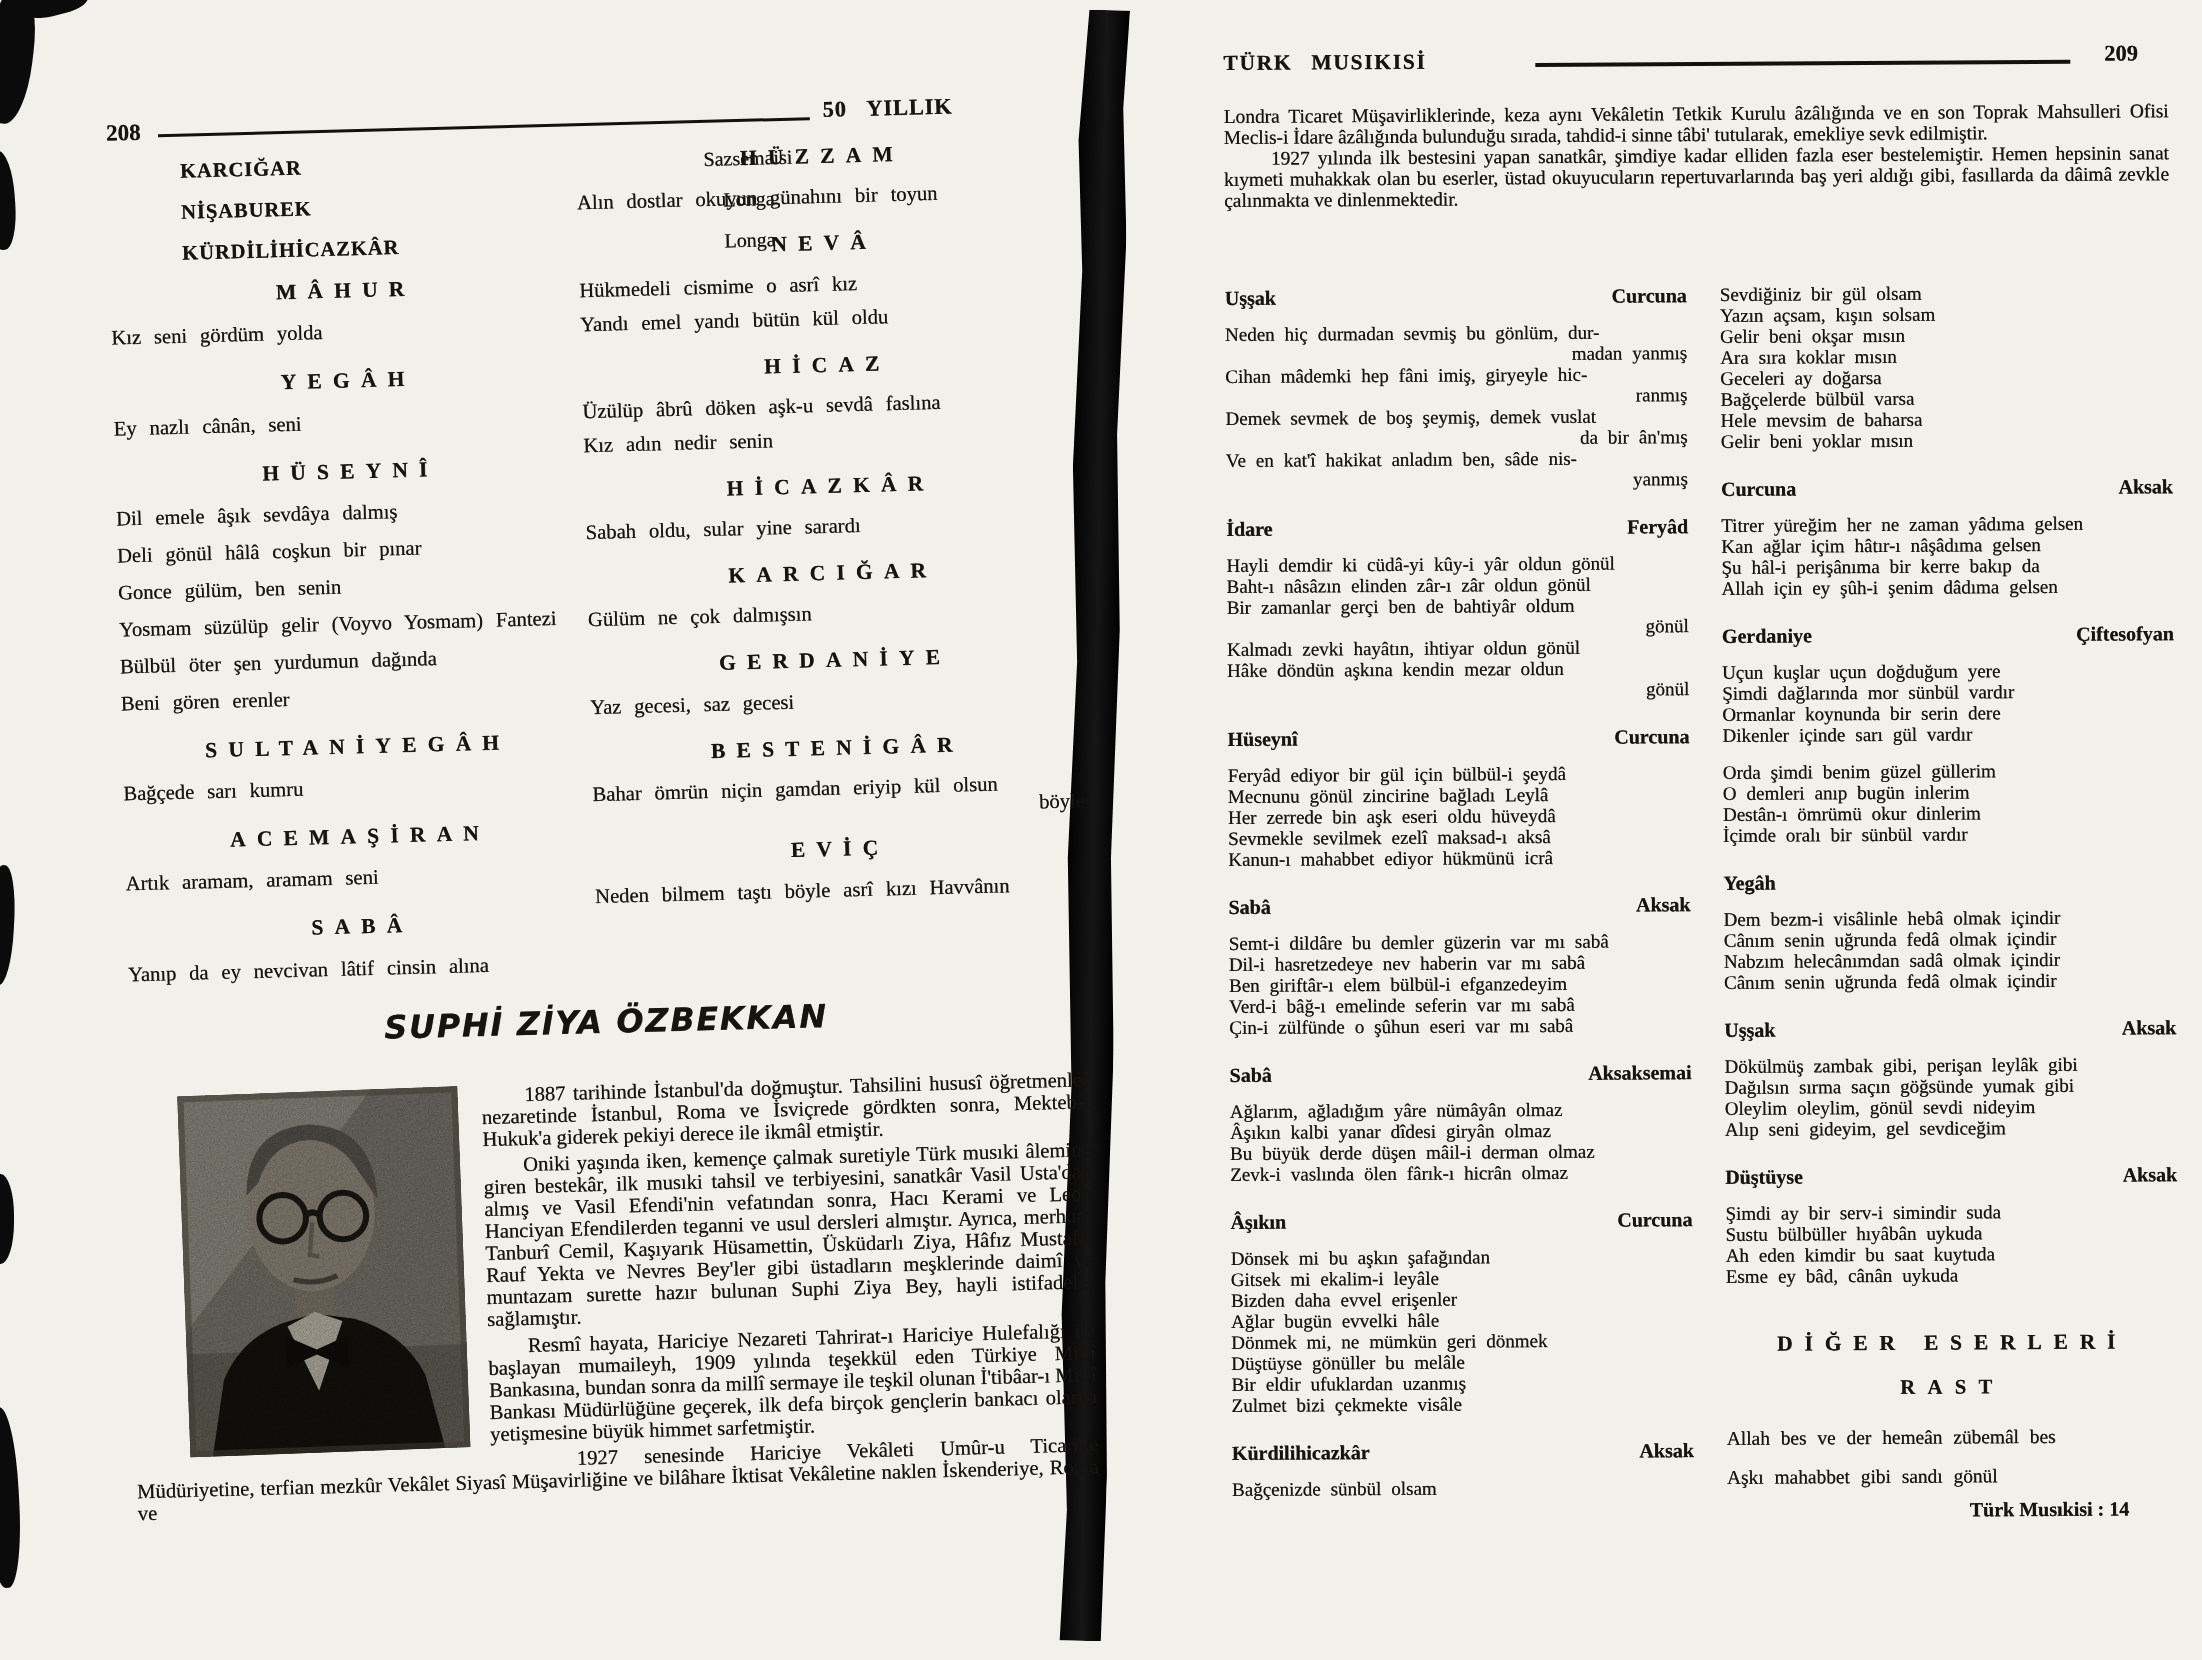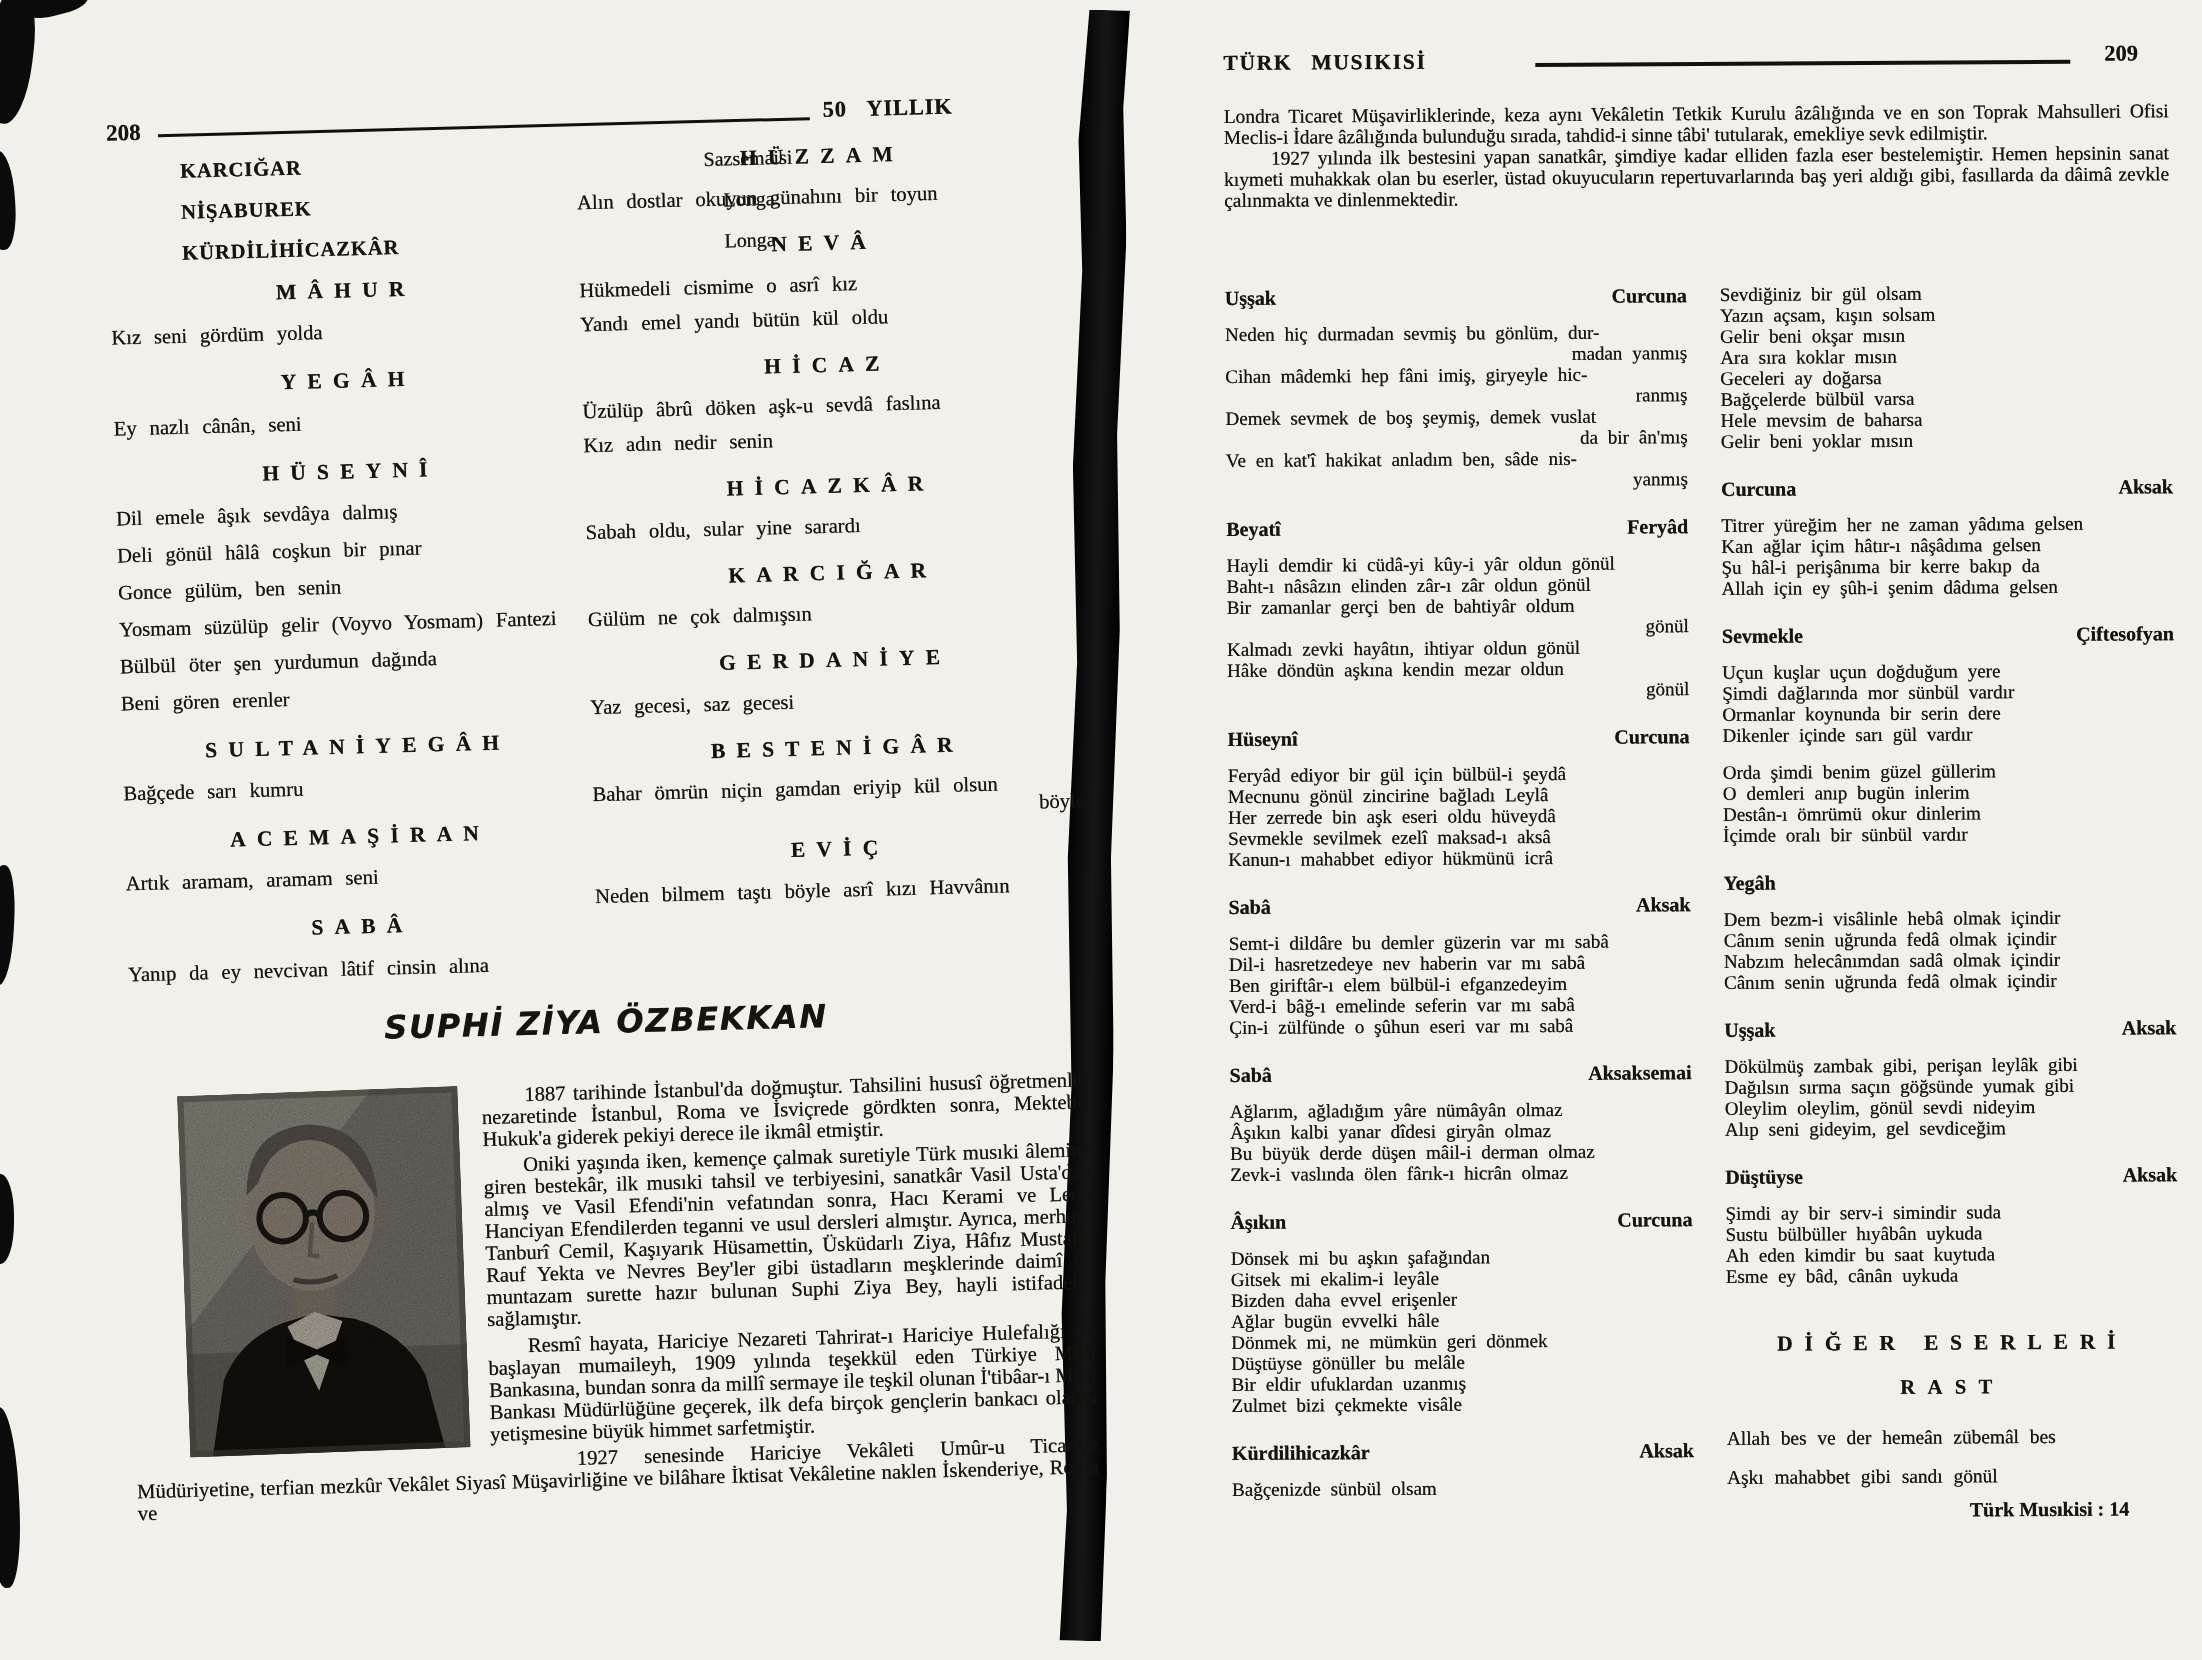--- a/index.html
+++ b/index.html
@@ -263,21 +263,21 @@
           <div class="line cont">madan yanmış</div>
           <div class="line">Cihan mâdemki hep fâni imiş, giryeyle hic-</div>
           <div class="line cont">ranmış</div>
           <div class="line">Demek sevmek de boş şeymiş, demek vuslat</div>
           <div class="line cont">da bir ân'mış</div>
           <div class="line">Ve en kat'î hakikat anladım ben, sâde nis-</div>
           <div class="line cont">yanmış</div>
         </section>
         <section class="song">
           <div class="song-head">
-            <span class="makam">Beyatî</span>
+            <span class="makam">İdare</span>
             <span class="usul">Feryâd</span>
           </div>
           <div class="line">Hayli demdir ki cüdâ-yi kûy-i yâr oldun gönül</div>
           <div class="line">Baht-ı nâsâzın elinden zâr-ı zâr oldun gönül</div>
           <div class="line">Bir zamanlar gerçi ben de bahtiyâr oldum</div>
           <div class="line cont">gönül</div>
           <div class="line">Kalmadı zevki hayâtın, ihtiyar oldun gönül</div>
           <div class="line">Hâke döndün aşkına kendin mezar oldun</div>
           <div class="line cont">gönül</div>
         </section>
@@ -353,21 +353,21 @@
               <span class="makam">Curcuna</span>
               <span class="usul">Aksak</span>
             </div>
             <div class="line">Titrer yüreğim her ne zaman yâdıma gelsen</div>
             <div class="line">Kan ağlar içim hâtır-ı nâşâdıma gelsen</div>
             <div class="line">Şu hâl-i perişânıma bir kerre bakıp da</div>
             <div class="line">Allah için ey şûh-i şenim dâdıma gelsen</div>
           </section>
           <section class="song">
             <div class="song-head">
-              <span class="makam">Sevmekle</span>
+              <span class="makam">Gerdaniye</span>
               <span class="usul">Çiftesofyan</span>
             </div>
             <div class="line">Uçun kuşlar uçun doğduğum yere</div>
             <div class="line">Şimdi dağlarında mor sünbül vardır</div>
             <div class="line">Ormanlar koynunda bir serin dere</div>
             <div class="line">Dikenler içinde sarı gül vardır</div>
             <div class="line gap"></div>
             <div class="line">Orda şimdi benim güzel güllerim</div>
             <div class="line">O demleri anıp bugün inlerim</div>
             <div class="line">Destân-ı ömrümü okur dinlerim</div>

